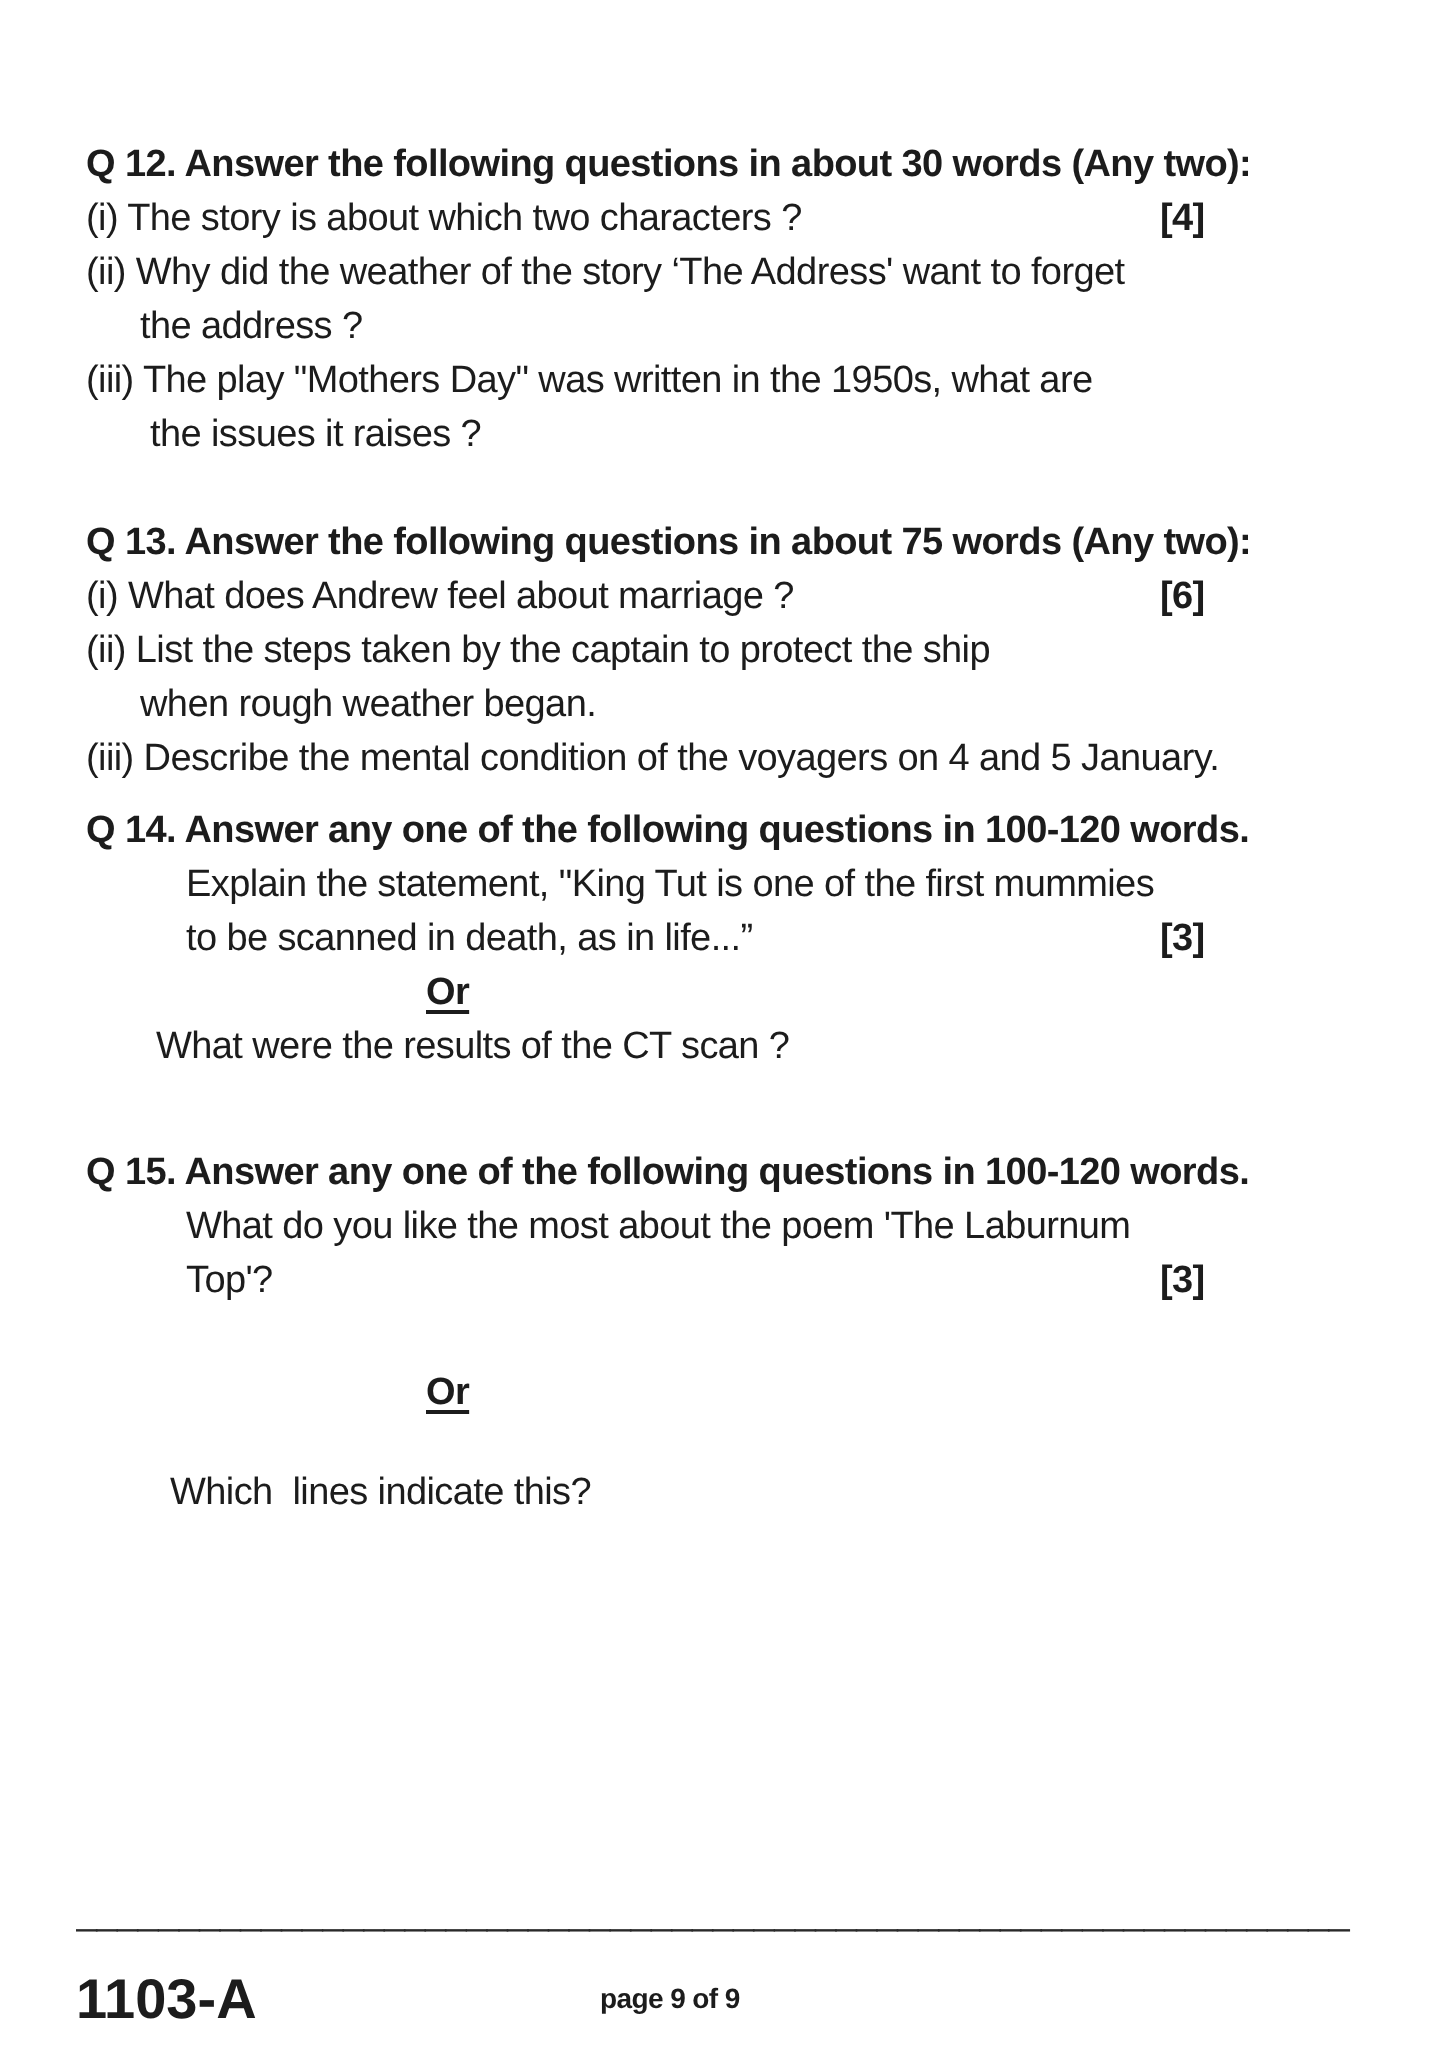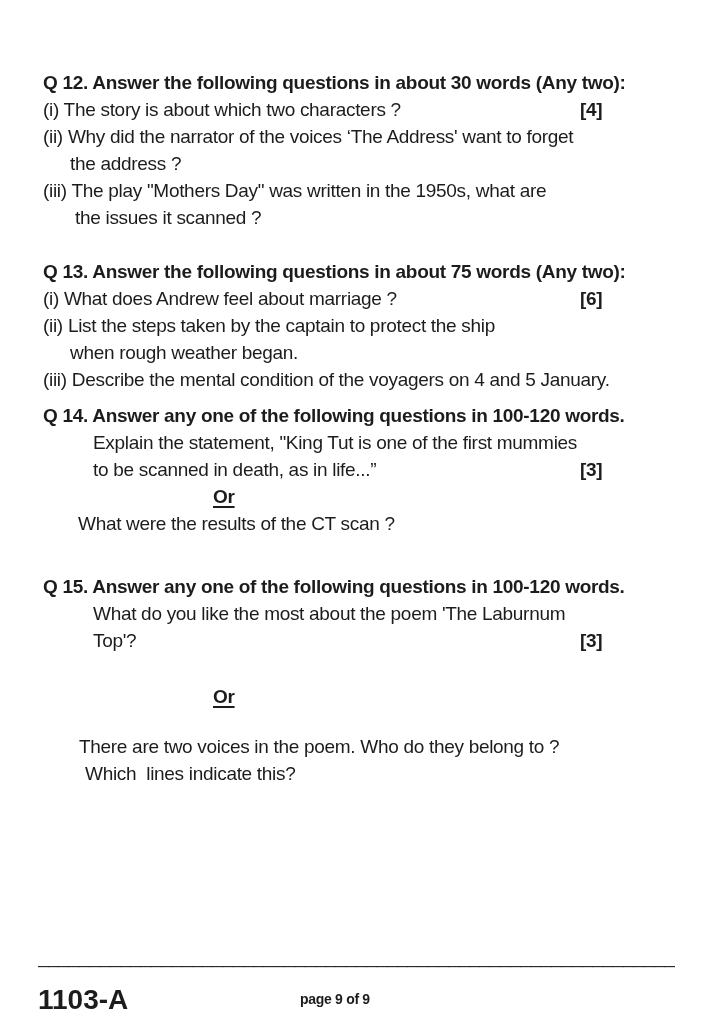--- a/index.html
+++ b/index.html
@@ -91,24 +91,24 @@
 </style>
 </head>
 <body>
 
 <div class="page">
   <div class="content">
 
     <section class="q-block q12">
       <div class="line heading"><span class="txt">Q 12. Answer the following questions in about 30 words (Any two):</span></div>
       <div class="line"><span class="txt">(i) The story is about which two characters ?</span><span class="mark">[4]</span></div>
-      <div class="line"><span class="txt">(ii) Why did the narrator of the voices ‘The Address' want to forget</span></div>
+      <div class="line"><span class="txt">(ii) Why did the weather of the story ‘The Address' want to forget</span></div>
       <div class="line ind-27"><span class="txt">the address ?</span></div>
       <div class="line"><span class="txt">(iii) The play "Mothers Day" was written in the 1950s, what are</span></div>
-      <div class="line ind-32"><span class="txt">the issues it scanned ?</span></div>
+      <div class="line ind-32"><span class="txt">the issues it raises ?</span></div>
     </section>
 
     <section class="q-block q13">
       <div class="line heading"><span class="txt">Q 13. Answer the following questions in about 75 words (Any two):</span></div>
       <div class="line"><span class="txt">(i) What does Andrew feel about marriage ?</span><span class="mark">[6]</span></div>
       <div class="line"><span class="txt">(ii) List the steps taken by the captain to protect the ship</span></div>
       <div class="line ind-27"><span class="txt">when rough weather began.</span></div>
       <div class="line"><span class="txt">(iii) Describe the mental condition of the voyagers on 4 and 5 January.</span></div>
     </section>
 
@@ -118,21 +118,20 @@
       <div class="line ind-50"><span class="txt">to be scanned in death, as in life...”</span><span class="mark">[3]</span></div>
       <div class="line or-line"><span class="txt"><span class="or-word">Or</span></span></div>
       <div class="line ind-35"><span class="txt">What were the results of the CT scan ?</span></div>
     </section>
 
     <section class="q-block q15">
       <div class="line heading"><span class="txt">Q 15. Answer any one of the following questions in 100-120 words.</span></div>
       <div class="line ind-50"><span class="txt">What do you like the most about the poem 'The Laburnum</span></div>
       <div class="line ind-50"><span class="txt">Top'?</span><span class="mark">[3]</span></div>
       <div class="line or-line"><span class="txt"><span class="or-word">Or</span></span></div>
-      <div class="line ind-36"><span class="txt">There are two voices in the poem. Who do they belong to ?</span></div>
       <div class="line ind-42"><span class="txt">Which  lines indicate this?</span></div>
     </section>
 
   </div>
 
   <div class="footer">
     <div class="footer-rule">______________________________________________________________</div>
     <div class="footer-row">
       <span class="paper-code">1103-A</span>
       <span class="page-info">page 9 of 9</span>

